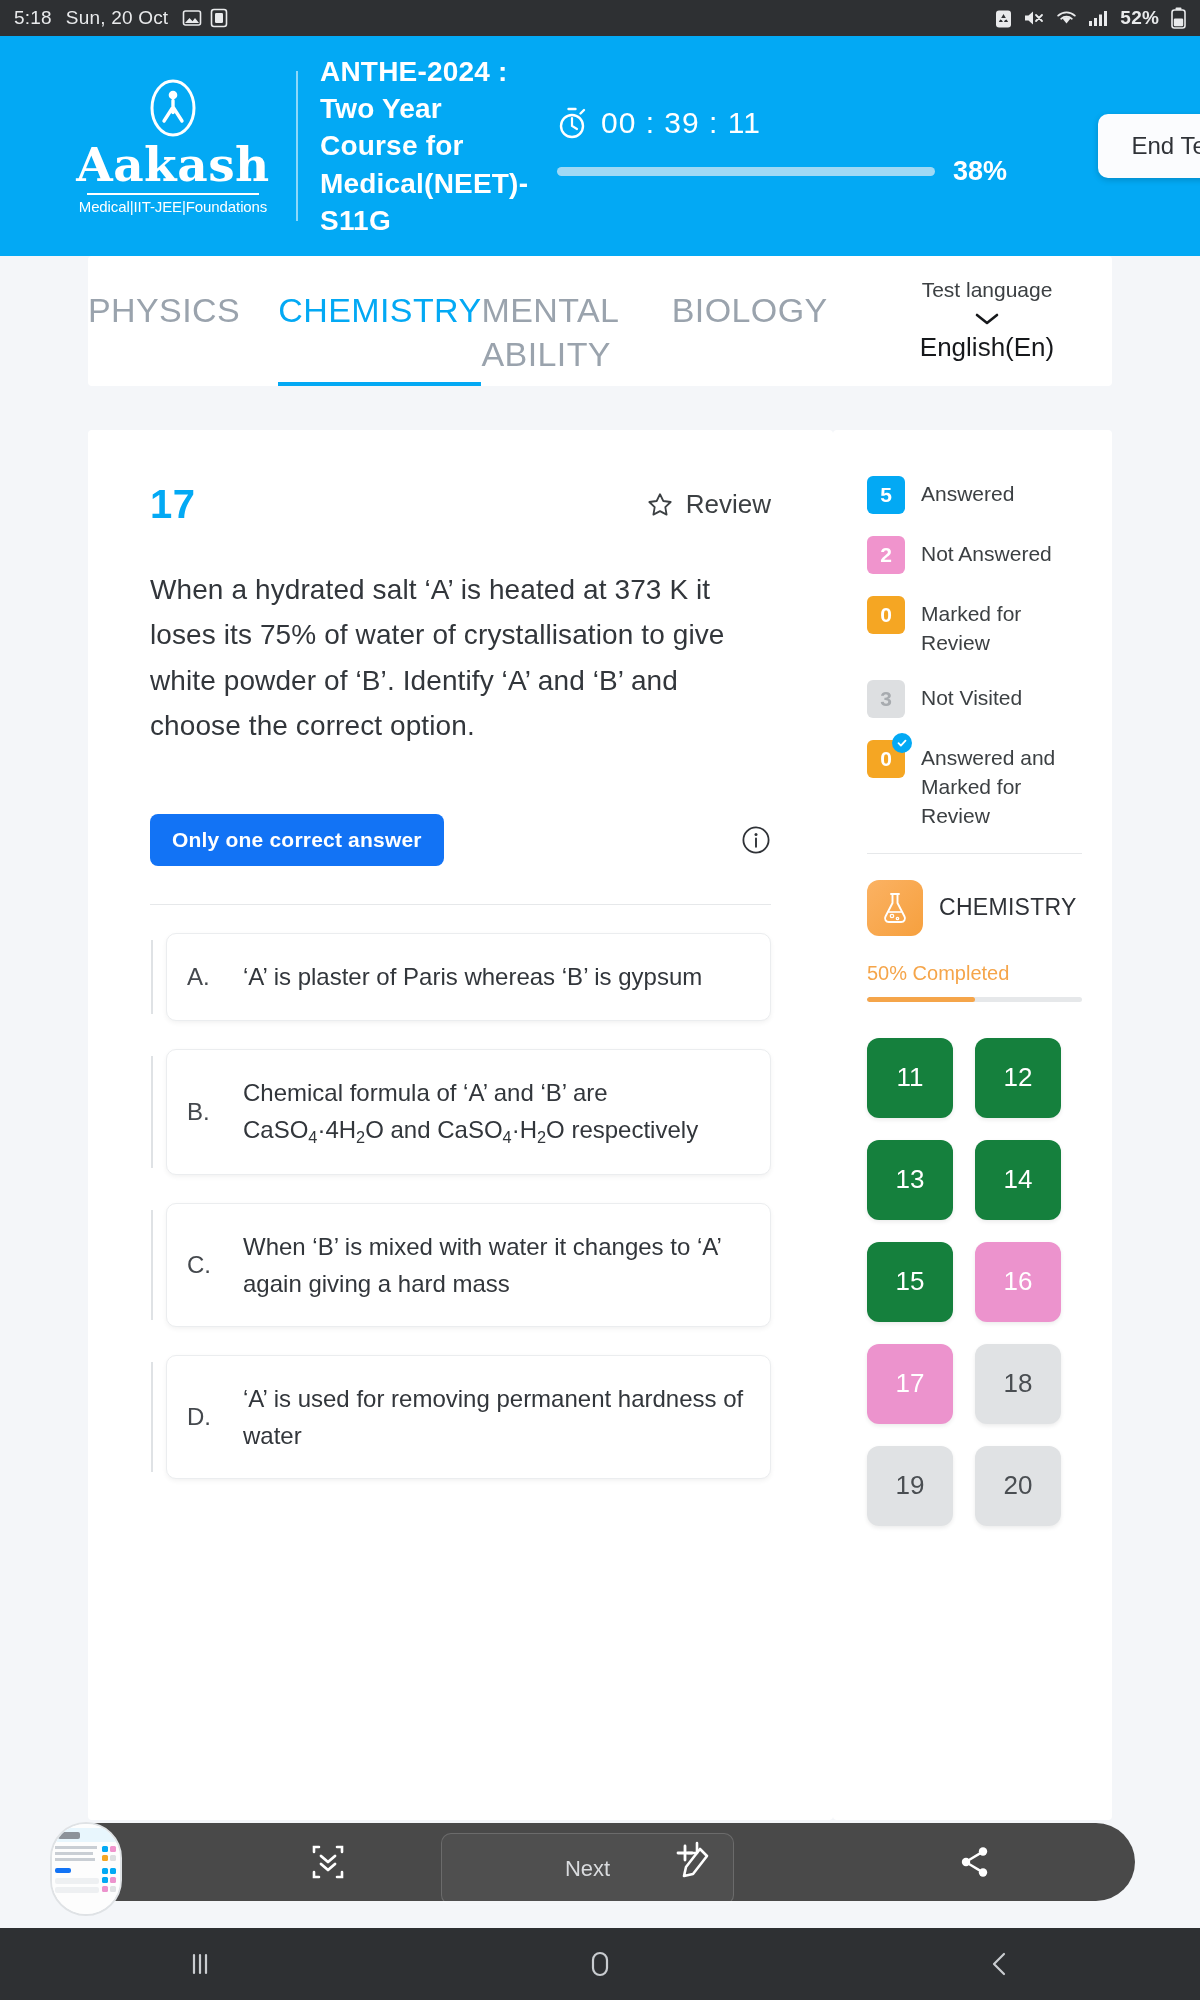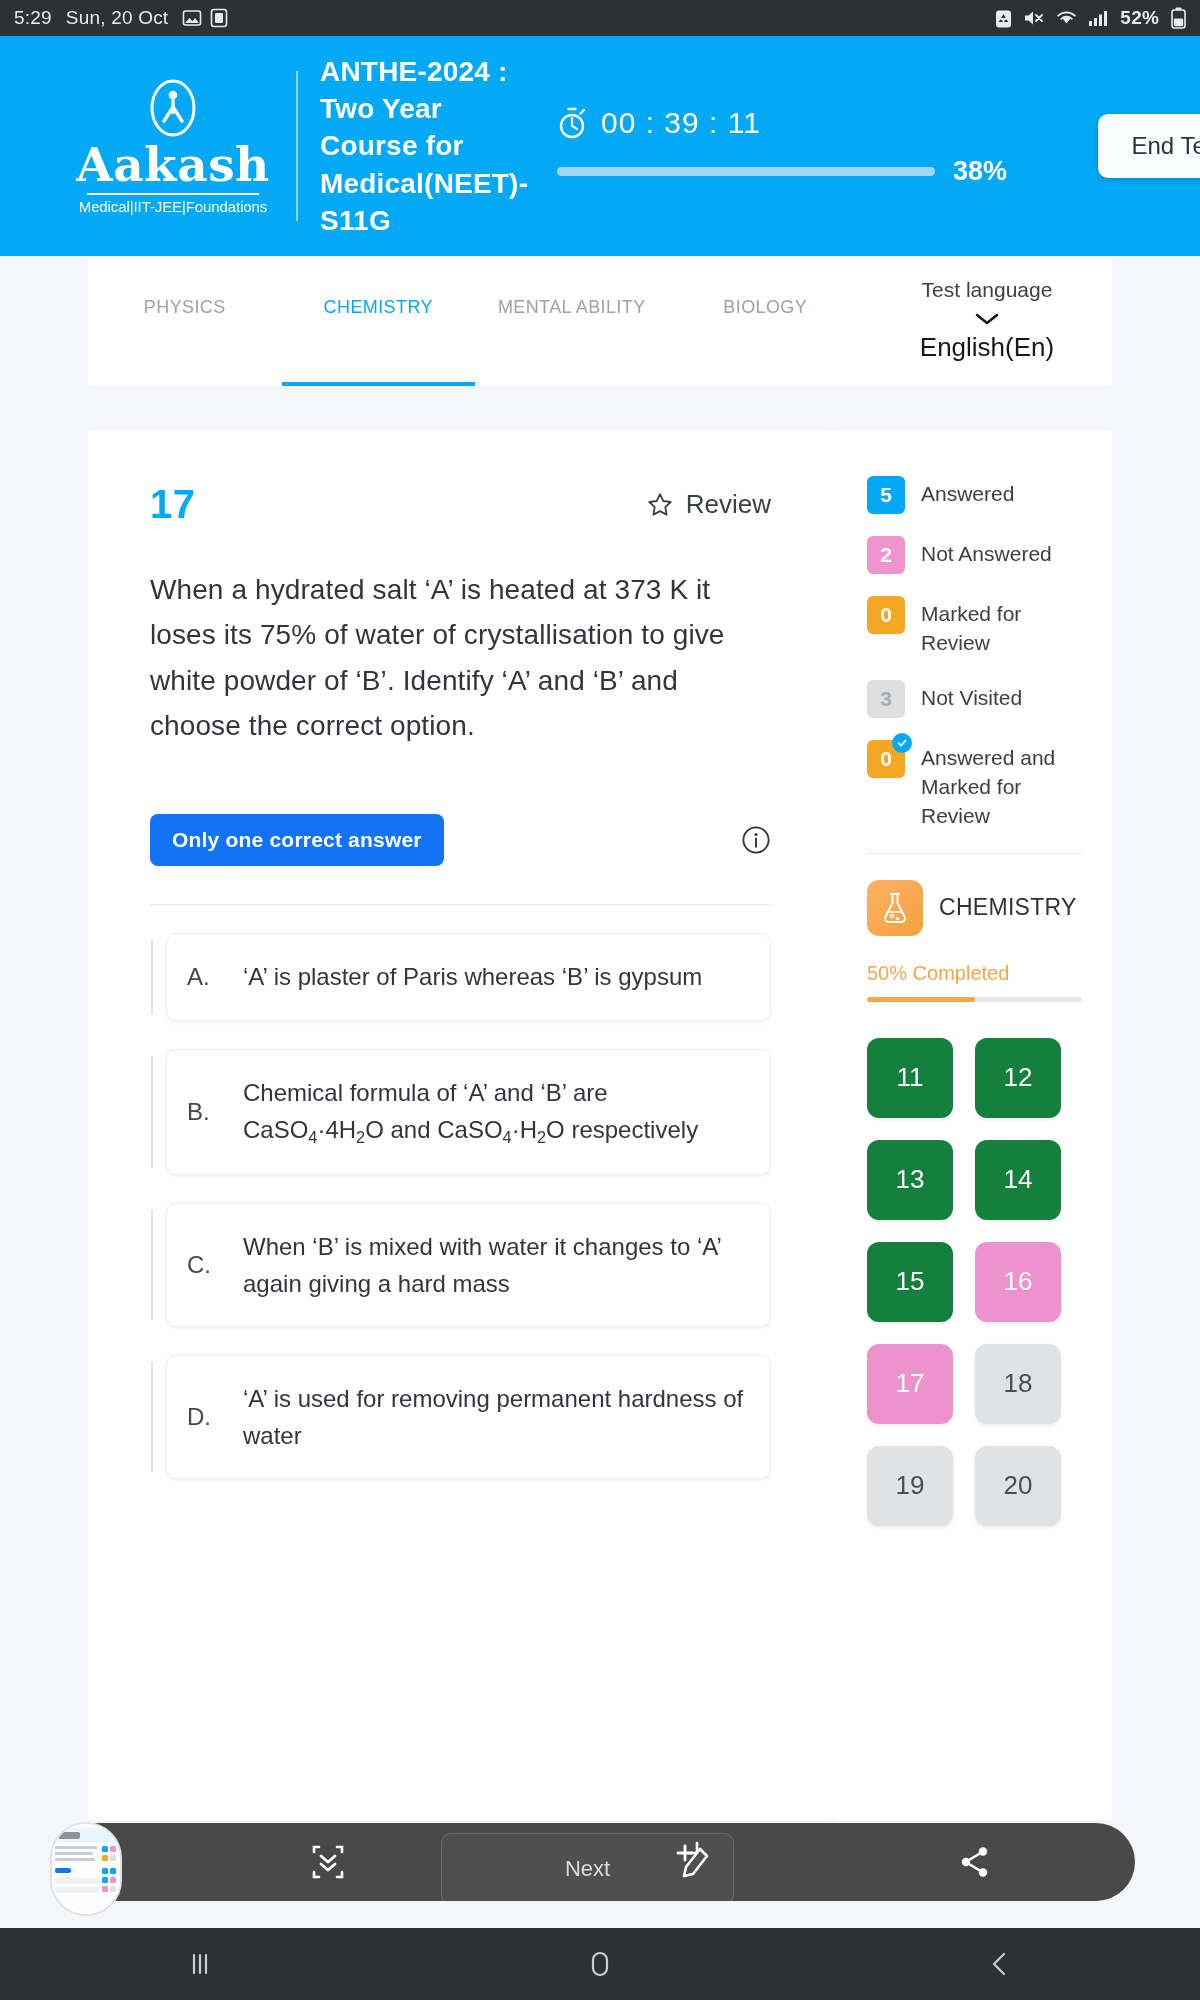--- a/index.html
+++ b/index.html
@@ -70,22 +70,22 @@
     overflow: hidden; white-space: nowrap;
   }
 
   
   .tabbar {
     position: absolute; top: 256px; left: 88px; width: 1024px; height: 130px;
     background: #ffffff; border-radius: 4px;
     display: flex; align-items: flex-start;
   }
   .tab {
-    flex: 1; text-align: center; padding-top: 40px; height: 100%;
-    color: #9aa3ad; font-size: 18px; letter-spacing: .4px; line-height: 1.3;
+    flex: 1; text-align: left; padding-top: 32px; height: 100%;
+    color: #9aa3ad; font-size: 34px; letter-spacing: .4px; line-height: 1.3;
     position: relative;
   }
   .tab.active { color: #03a9f4; }
   .tab.active::after {
     content: ""; position: absolute; left: 0; right: 0; bottom: 0;
     height: 4px; background: #03a9f4;
   }
   .lang-box {
     width: 250px; padding-top: 22px; text-align: center; color: #2f3237;
   }
@@ -214,21 +214,21 @@
     background: #2e3033; display: flex; align-items: center;
   }
   .nav-btn { flex: 1; display: flex; align-items: center; justify-content: center; color: #c9ccd0; }
 </style>
 </head>
 <body>
 
 <div id="root">
 
   <div class="statusbar">
-    <span class="sb-time">5:29</span>
+    <span class="sb-time">5:18</span>
     <span class="sb-date">Sun, 20 Oct</span>
     <span class="sb-icons-left">
       <span class="glyph">
         <svg width="20" height="20" viewBox="0 0 20 20">
             <rect x="1.5" y="3" width="17" height="14" rx="2" fill="none" stroke="#e9eaec" stroke-width="1.6"></rect>
             <path d="M3 15l4.5-5 3 3.2L13 10l4 5z" fill="#e9eaec"></path>
           </svg>
       </span>
       <span class="glyph">
         <svg width="18" height="20" viewBox="0 0 18 20">

